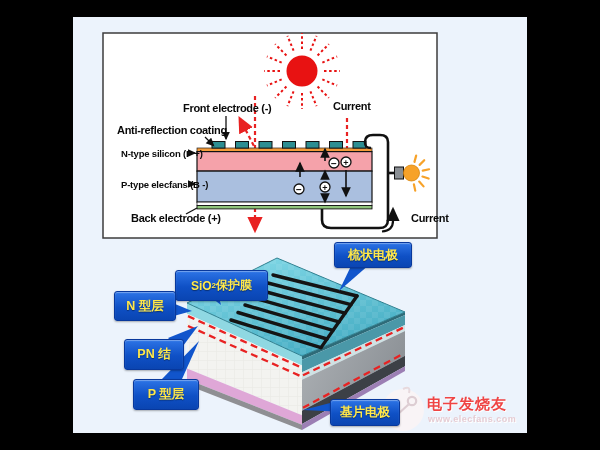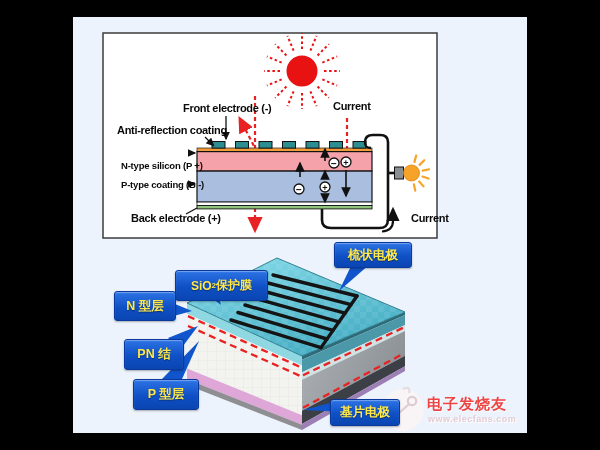--- a/index.html
+++ b/index.html
@@ -231,22 +231,22 @@
     <path d="M 403 389 q 8 -4 6 4" fill="none" stroke="#e7d8dc" stroke-width="2"></path>
     <circle cx="394" cy="418" r="4.2" fill="none" stroke="#ddccd1" stroke-width="2.2"></circle>
     <circle cx="412" cy="401" r="4.2" fill="none" stroke="#ddccd1" stroke-width="2.2"></circle>
     <line x1="397.5" y1="414.5" x2="408.5" y2="404.5" stroke="#ddccd1" stroke-width="2.2"></line>
   </g>
 </svg>
 
 <div class="lbl" style="left:172px;top:102px;">Front electrode (-)</div>
 <div class="lbl" style="left:322px;top:100px;">Current</div>
 <div class="lbl" style="left:106px;top:124px;">Anti-reflection coating</div>
-<div class="lbl lbl-sm" style="left:110px;top:147.5px;margin-top:12px;">N-type silicon (P +)</div>
-<div class="lbl lbl-sm" style="left:110px;top:179px;">P-type coating (B -)</div>
+<div class="lbl lbl-sm" style="left:110px;top:147.5px;">N-type silicon (P +)</div>
+<div class="lbl lbl-sm" style="left:110px;top:179px;">P-type elecfans (B -)</div>
 <div class="lbl" style="left:120px;top:212px;">Back electrode (+)</div>
 <div class="lbl" style="left:400px;top:212px;">Current</div>
 
 <div class="callout" style="left:175px;top:270px;width:91px;height:29px;font-size:12px;">
   <span>SiO</span>
     <span class="sub">2</span>
     <span>保护膜</span>
 </div>
 <div class="callout" style="left:334px;top:242px;width:76px;height:24px;">梳状电极</div>
 <div class="callout" style="left:114px;top:291px;width:60px;height:28px;">N 型层</div>

